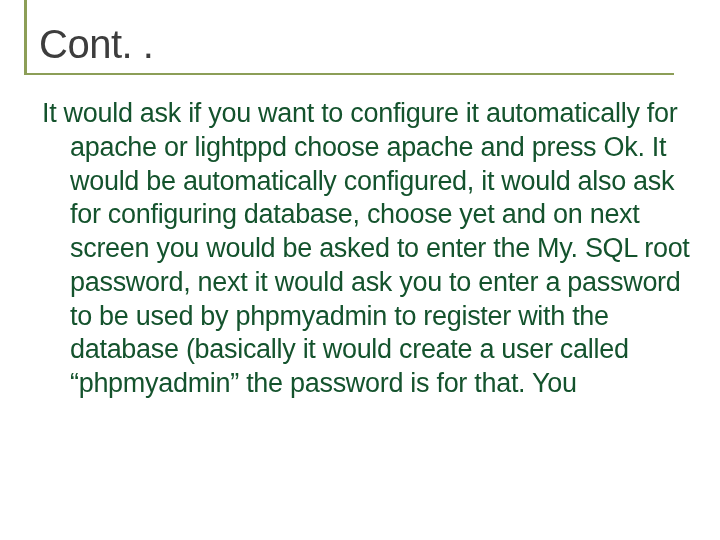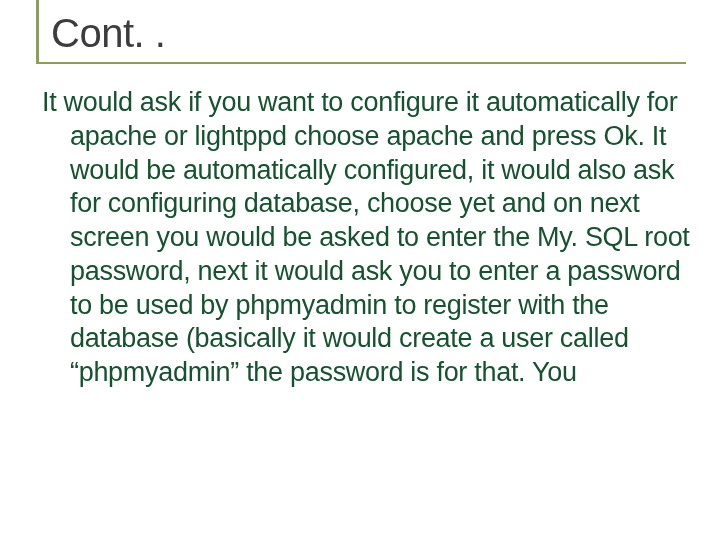--- a/index.html
+++ b/index.html
@@ -15,25 +15,25 @@
       position: relative;
       overflow: hidden;
     }
     .slide {
       width: 100%;
       height: 100%;
       padding: 0;
     }
     .title-wrap {
       position: relative;
-      margin-left: 36px;
+      margin-left: 24px;
       margin-top: 0;
       border-left: 3px solid #8c9e57;
       padding-left: 12px;
-      padding-top: 11px;
+      padding-top: 22px;
       padding-bottom: 6px;
       border-bottom: 2px solid #8c9e57;
       width: fit-content;
       min-width: 650px;
     }
     .title {
       font-size: 40px;
       color: #3d3d3d;
       font-weight: normal;
       letter-spacing: -0.5px;

